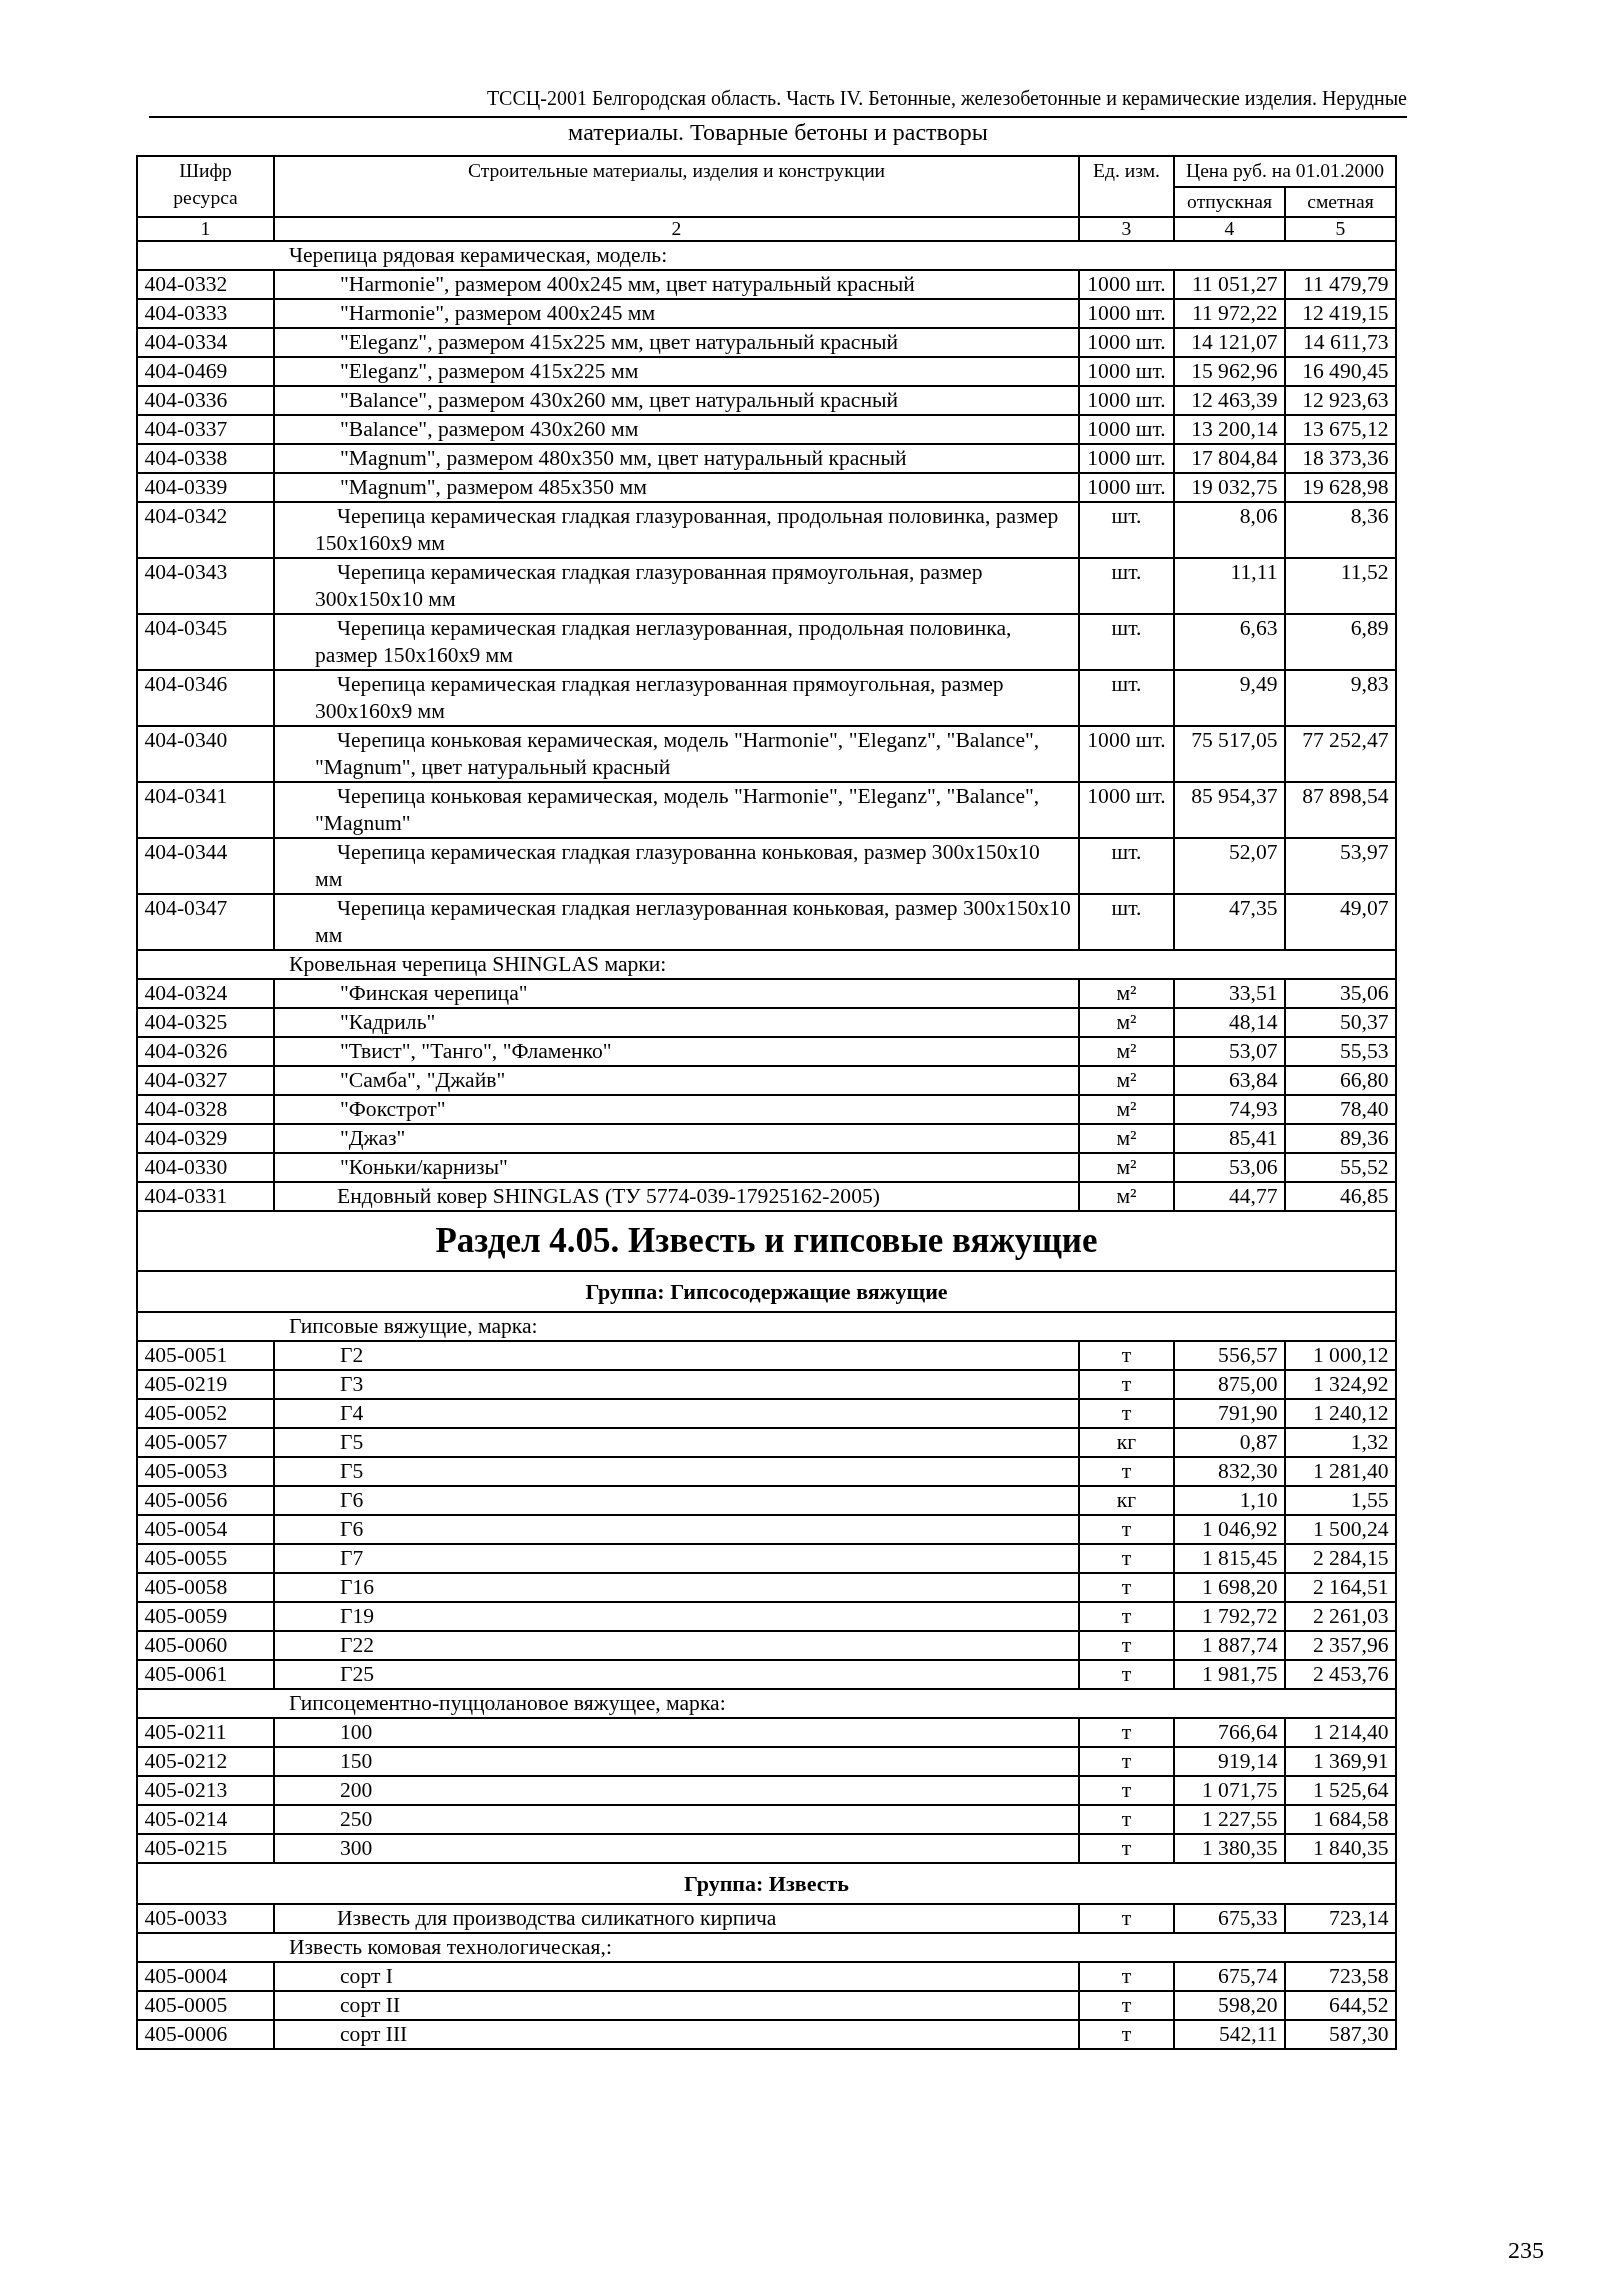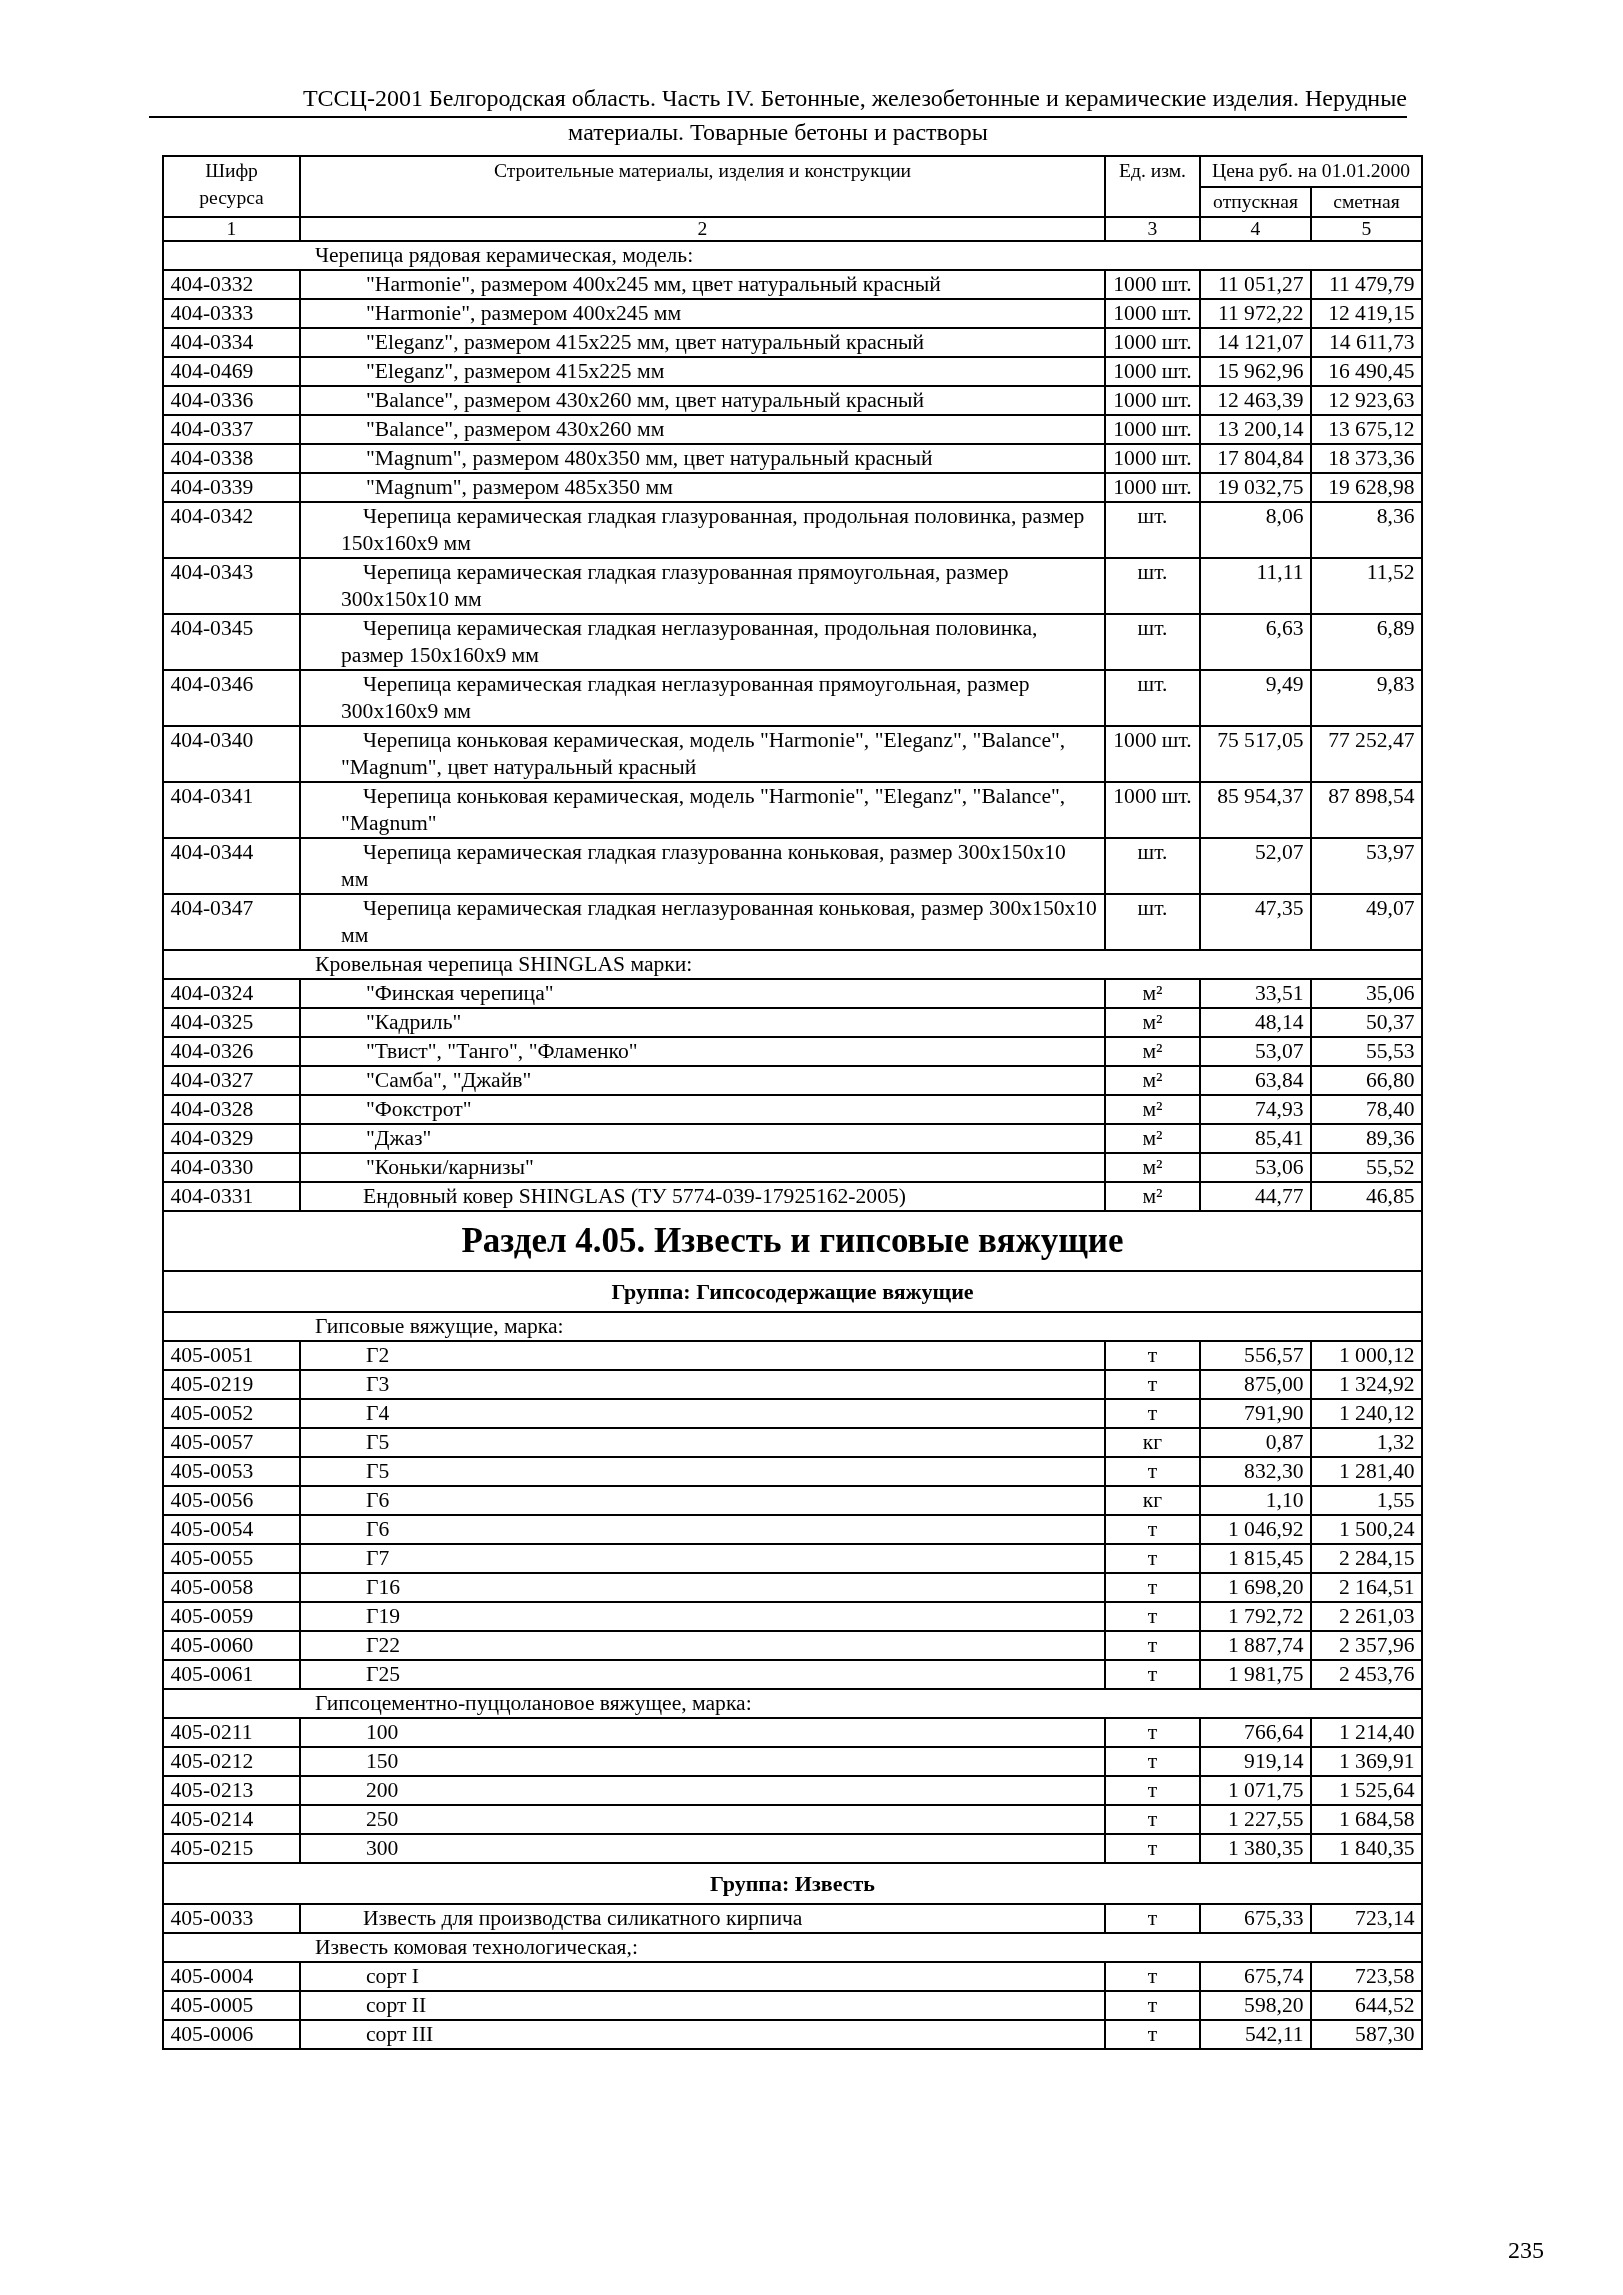--- a/index.html
+++ b/index.html
@@ -4,28 +4,28 @@
 <style>
   html, body { margin: 0; padding: 0; background: #ffffff; }
   body {
     width: 1623px; height: 2295px; position: relative; overflow: hidden;
     font-family: "Liberation Serif", "DejaVu Serif", serif; color: #000;
   }
   .page-header {
     position: absolute; left: 149px; top: 84px; width: 1258px;
   }
   .hdr-line1 {
-    font-size: 24px; line-height: 29px; text-align: right; white-space: nowrap;
+    font-size: 20px; line-height: 29px; text-align: right; white-space: nowrap;
     padding-right: 0;
   }
   .hdr-rule { height: 2.6px; background: #000; margin-top: 2.6px; }
   .hdr-line2 { font-size: 24px; line-height: 29px; text-align: center; white-space: nowrap; margin-top: 0; }
 
   table.price {
-    position: absolute; left: 162px; top: 155px;
+    position: absolute; left: 136px; top: 155px;
     width: 1258px; border-collapse: collapse; table-layout: fixed;
     font-size: 21.6px;
     border-radius: 15px;
   }
   table.price col.c1 { width: 137px; }
   table.price col.c2 { width: 805px; }
   table.price col.c3 { width: 95px; }
   table.price col.c4 { width: 111px; }
   table.price col.c5 { width: 111px; }
   table.price td, table.price th {

